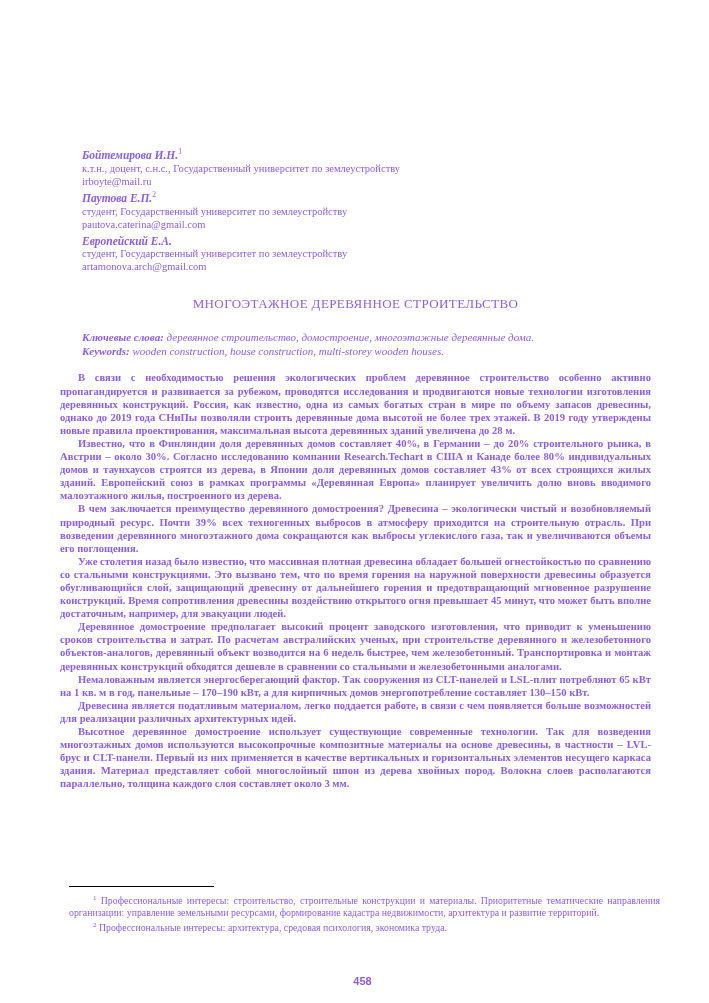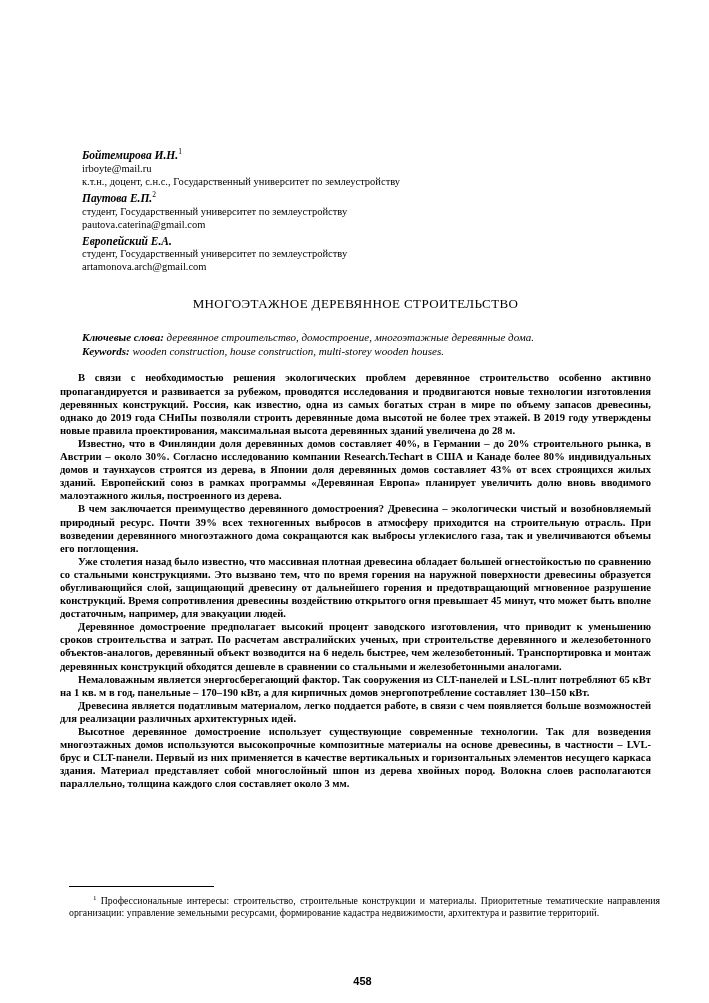--- a/index.html
+++ b/index.html
@@ -3,21 +3,21 @@
 <meta charset="utf-8">
 <style>
   html, body { margin: 0; padding: 0; background: #e8e8e8; }
   .page {
     position: relative;
     width: 709px;
     height: 1003px;
     margin: 0 auto;
     background: #ffffff;
     font-family: "Liberation Serif", serif;
-    color: #000000;
+    color: #8b5cf6;
     overflow: hidden;
   }
   .content {
     position: absolute;
     left: 60px;
     top: 0;
     width: 591px;
   }
   .author-block {
     margin-left: 22px;
@@ -93,22 +93,22 @@
   }
 </style>
 </head>
 <body>
 
 <div class="page">
   <div class="content">
 
     <div class="author-block">
       <div class="author-name"><span>Бойтемирова И.Н.</span><sup>1</sup></div>
+      <div class="author-line">к.т.н., доцент, с.н.с., Государственный университет по землеустройству</div>
       <div class="author-line">irboyte@mail.ru</div>
-      <div class="author-line">к.т.н., доцент, с.н.с., Государственный университет по землеустройству</div>
 
       <div class="author-name"><span>Паутова Е.П.</span><sup>2</sup></div>
       <div class="author-line">студент, Государственный университет по землеустройству</div>
       <div class="author-line">pautova.caterina@gmail.com</div>
 
       <div class="author-name"><span>Европейский Е.А.</span><sup></sup></div>
       <div class="author-line">студент, Государственный университет по землеустройству</div>
       <div class="author-line">artamonova.arch@gmail.com</div>
     </div>
 
@@ -127,16 +127,17 @@
       <p>Деревянное домостроение предполагает высокий процент заводского изготовления, что приводит к уменьшению сроков строительства и затрат. По расчетам австралийских ученых, при строительстве деревянного и железобетонного объектов-аналогов, деревянный объект возводится на 6 недель быстрее, чем железобетонный. Транспортировка и монтаж деревянных конструкций обходятся дешевле в сравнении со стальными и железобетонными аналогами.</p>
       <p>Немаловажным является энергосберегающий фактор. Так сооружения из CLT-панелей и LSL-плит потребляют 65 кВт на 1 кв. м в год, панельные – 170–190 кВт, а для кирпичных домов энергопотребление составляет 130–150 кВт.</p>
       <p>Древесина является податливым материалом, легко поддается работе, в связи с чем появляется больше возможностей для реализации различных архитектурных идей.</p>
       <p>Высотное деревянное домостроение использует существующие современные технологии. Так для возведения многоэтажных домов используются высокопрочные композитные материалы на основе древесины, в частности – LVL-брус и CLT-панели. Первый из них применяется в качестве вертикальных и горизонтальных элементов несущего каркаса здания. Материал представляет собой многослойный шпон из дерева хвойных пород. Волокна слоев располагаются параллельно, толщина каждого слоя составляет около 3 мм.</p>
     </div>
   </div>
 
   <div class="footnotes">
     <div class="fn-rule"></div>
     <div class="footnote"><sup>1</sup><span> Профессиональные интересы: строительство, строительные конструкции и материалы. Приоритетные тематические направления организации: управление земельными ресурсами, формирование кадастра недвижимости, архитектура и развитие территорий.</span></div>
+    <div class="footnote"><sup>2</sup><span> Профессиональные интересы: архитектура, средовая психология, экономика труда.</span></div>
   </div>
 
   <div class="page-number">458</div>
 </div>
 
 </body></html>

